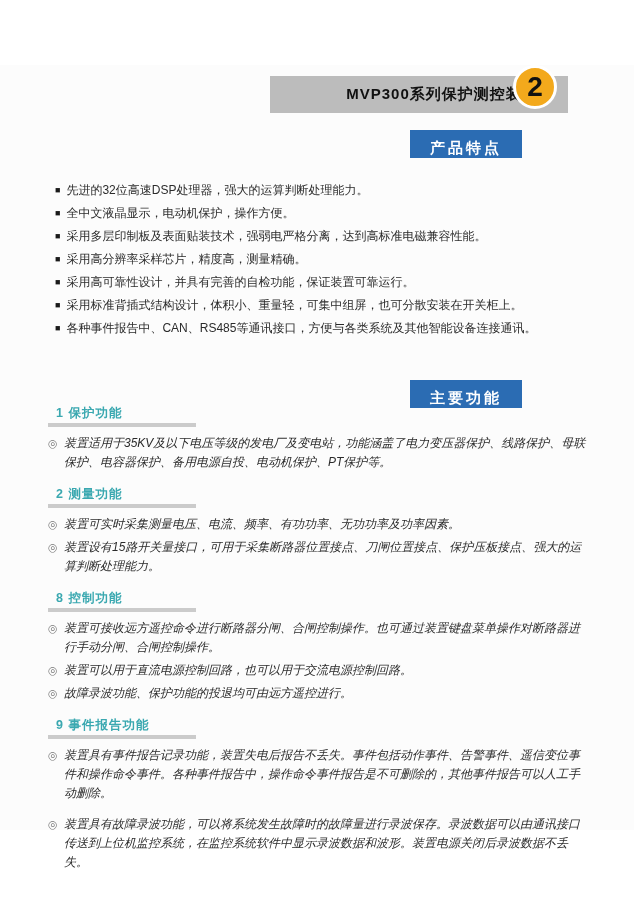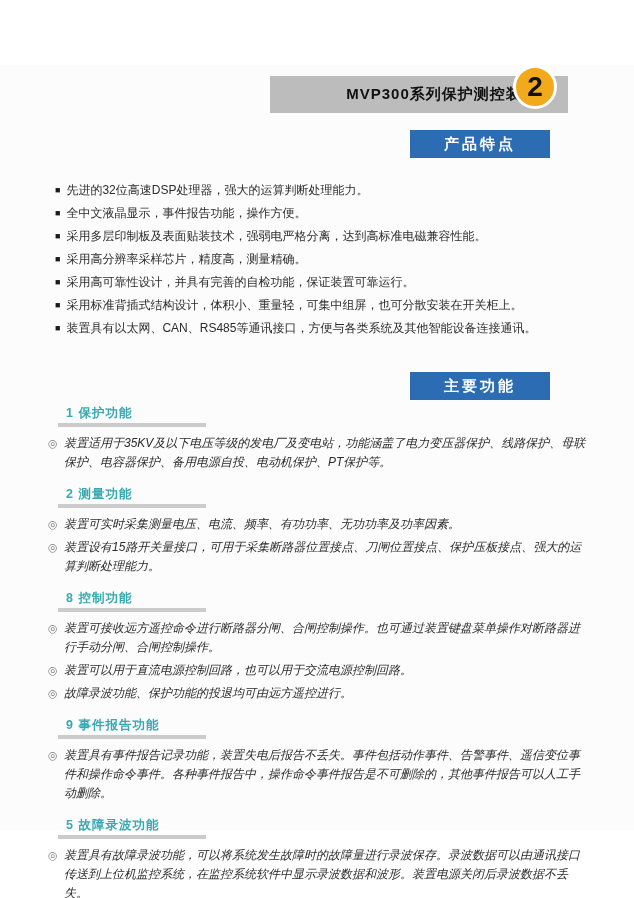--- a/index.html
+++ b/index.html
@@ -26,45 +26,45 @@
     background:var(--badge-yellow,#f3a91c);
     border:3px solid #fff;
     box-sizing:border-box;
     display:flex;align-items:center;justify-content:center;
     z-index:2;
   }
   .page-badge span{font-size:28px;font-weight:bold;color:#111;line-height:1;}
 
   
   .banner{
-    position:absolute;left:410px;width:140px;height:28px;
+    position:absolute;left:410px;width:112px;height:28px;
     background:var(--banner-blue,#2b6cb3);
-    display:flex;align-items:center;justify-content:center;
+    display:flex;align-items:flex-end;justify-content:center;
   }
   .banner span{color:#fff;font-size:15px;font-weight:bold;letter-spacing:3px;}
   .banner-features{top:130px;}
-  .banner-functions{top:372px;}
+  .banner-functions{top:380px;}
 
   
   .feature-list{
     position:absolute;left:55px;top:184px;width:545px;
     list-style:none;margin:0;padding:0;
   }
   .feature-item{
     display:flex;align-items:flex-start;
     font-size:12px;line-height:13px;
     margin-bottom:10px;color:#2b2b2b;
   }
   .sq{font-size:9px;line-height:13px;margin-right:6px;color:#1a1a1a;}
   .ftext{white-space:nowrap;}
 
   
   .functions{position:absolute;left:48px;top:403px;width:545px;}
   .fsec{margin-bottom:12px;}
-  .fsec-head{margin-bottom:7px;margin-left:10px;}
+  .fsec-head{margin-bottom:7px;}
   .fsec-title{
     display:inline-block;
     color:var(--section-teal,#3aa8b0);
     font-size:12.5px;font-weight:bold;
     padding-left:8px;letter-spacing:1px;
   }
   .fsec-underline{
     width:148px;height:4px;margin-top:1px;
     background:var(--underline-gray,#cbcbcb);
   }
@@ -94,21 +94,21 @@
   </div>
 
   <ul class="feature-list">
   <li class="feature-item">
     <span class="sq">■</span>
     <span class="ftext">先进的32位高速DSP处理器，强大的运算判断处理能力。</span>
   </li>
 
   <li class="feature-item">
     <span class="sq">■</span>
-    <span class="ftext">全中文液晶显示，事件报告功能，操作方便。</span>
+    <span class="ftext">全中文液晶显示，电动机保护，操作方便。</span>
   </li>
 
   <li class="feature-item">
     <span class="sq">■</span>
     <span class="ftext">采用多层印制板及表面贴装技术，强弱电严格分离，达到高标准电磁兼容性能。</span>
   </li>
 
   <li class="feature-item">
     <span class="sq">■</span>
     <span class="ftext">采用高分辨率采样芯片，精度高，测量精确。</span>
@@ -119,21 +119,21 @@
     <span class="ftext">采用高可靠性设计，并具有完善的自检功能，保证装置可靠运行。</span>
   </li>
 
   <li class="feature-item">
     <span class="sq">■</span>
     <span class="ftext">采用标准背插式结构设计，体积小、重量轻，可集中组屏，也可分散安装在开关柜上。</span>
   </li>
 
   <li class="feature-item">
     <span class="sq">■</span>
-    <span class="ftext">装置具有以太网、CAN、RS485等通讯接口，方便与各类系统及其他智能设备连接通讯。</span>
+    <span class="ftext">各种事件报告中、CAN、RS485等通讯接口，方便与各类系统及其他智能设备连接通讯。</span>
   </li>
 </ul>
 
   <div class="banner banner-functions">
     <span>主要功能</span>
   </div>
 
   <div class="functions">
   <section class="fsec">
     <div class="fsec-head">
@@ -196,24 +196,20 @@
     </div>
     <div class="fsec-items">
   <div class="fitem">
     <span class="ring">◎</span>
     <span class="itext">装置具有事件报告记录功能，装置失电后报告不丢失。事件包括动作事件、告警事件、遥信变位事件和操作命令事件。各种事件报告中，操作命令事件报告是不可删除的，其他事件报告可以人工手动删除。</span>
   </div>
 </div>
   </section>
 
   <section class="fsec">
-    <div class="fsec-head">
-      <span class="fsec-title">5 故障录波功能</span>
-      <div class="fsec-underline"></div>
-    </div>
     <div class="fsec-items">
   <div class="fitem">
     <span class="ring">◎</span>
     <span class="itext">装置具有故障录波功能，可以将系统发生故障时的故障量进行录波保存。录波数据可以由通讯接口传送到上位机监控系统，在监控系统软件中显示录波数据和波形。装置电源关闭后录波数据不丢失。</span>
   </div>
 </div>
   </section>
 </div>
 </div>
 

